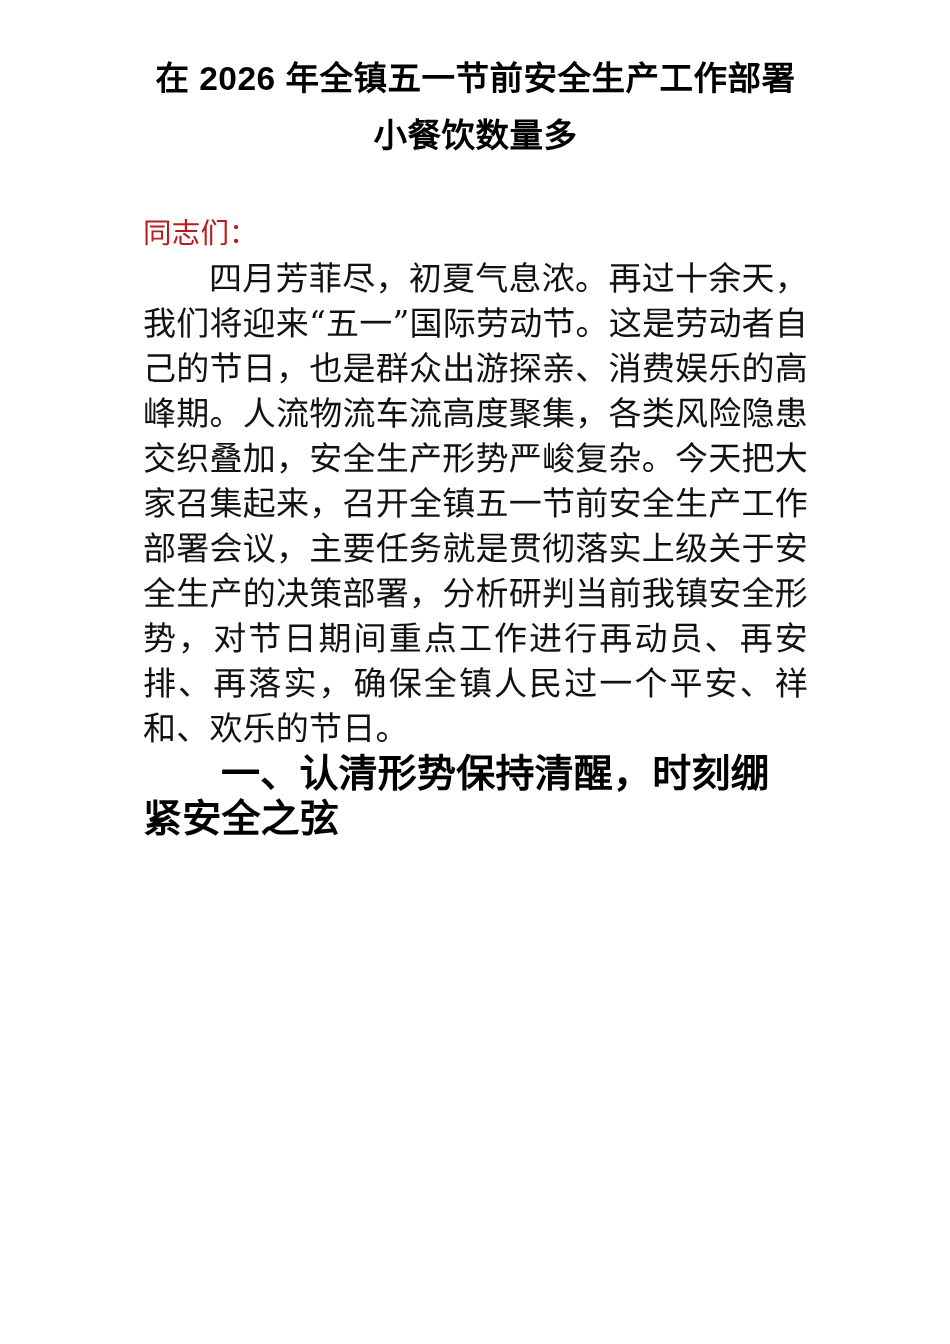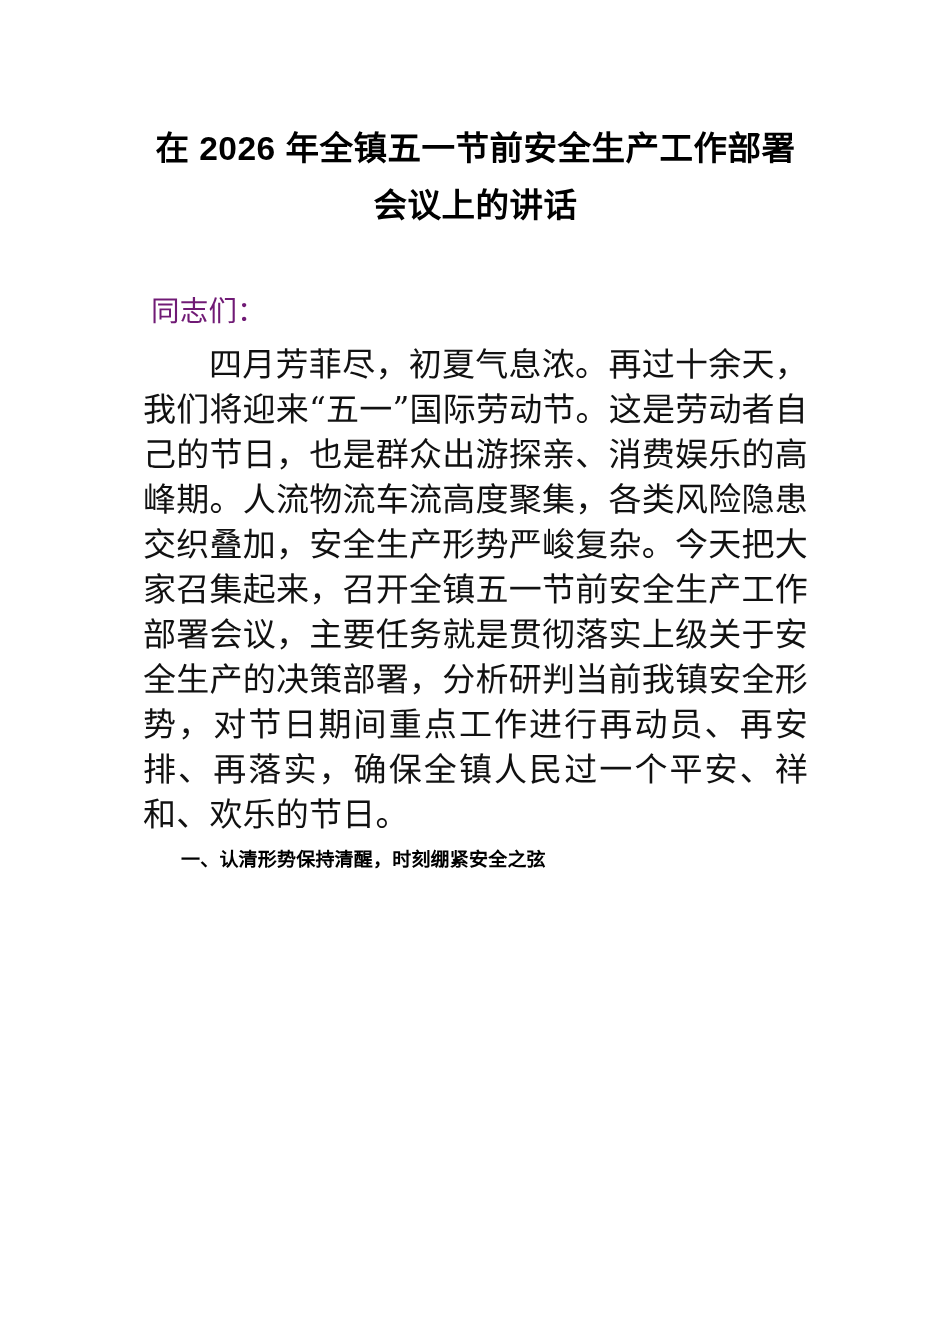--- a/index.html
+++ b/index.html
@@ -21,39 +21,39 @@
   .content {
     position: absolute;
     left: 143px;
     top: 0;
     width: 665px;
   }
 
   
   .doc-title {
     margin: 0;
-    padding-top: 120px;
+    padding-top: 50px;
     font-family: "Liberation Sans", "DejaVu Sans", sans-serif;
     font-weight: 700;
     font-size: 33.5px;
     line-height: 57px;
     letter-spacing: 0.5px;
     text-align: center;
     color: #000000;
     -webkit-font-smoothing: none;
   }
 
   
   .salutation {
-    margin: 8px;
+    margin: 0;
     padding-top: 47px;
     font-family: "DejaVu Serif", "Liberation Serif", serif;
     font-size: 28.5px;
     line-height: 45px;
-    color: #701a75;
+    color: #b91c1c;
     text-align: justify;
     text-justify: inter-character;
     letter-spacing: 0.2px;
   }
 
   .para {
     margin: 0;
     text-indent: 2em;
     font-family: "DejaVu Serif", "Liberation Serif", serif;
     font-size: 33px;
@@ -63,36 +63,36 @@
     text-justify: inter-character;
     letter-spacing: 0.2px;
     text-align-last: left;
   }
 
   .section-heading {
     margin: 0;
     text-indent: 2em;
     font-family: "DejaVu Serif", "Liberation Serif", serif;
     font-weight: 700;
-    font-size: 19px;
+    font-size: 39px;
     line-height: 45px;
     color: #000000;
     letter-spacing: 0.2px;
     text-align: left;
   }
 </style>
 </head>
 <body>
 
 <div class="page">
   <div class="content">
 
     <h1 class="doc-title">
       <span>在 2026 年全镇五一节前安全生产工作部署</span><br>
-      <span>会议上的讲话</span>
+      <span>小餐饮数量多</span>
     </h1>
 
     <p class="salutation">同志们：</p>
 
     <p class="para">四月芳菲尽，初夏气息浓。再过十余天，我们将迎来“五一”国际劳动节。这是劳动者自己的节日，也是群众出游探亲、消费娱乐的高峰期。人流物流车流高度聚集，各类风险隐患交织叠加，安全生产形势严峻复杂。今天把大家召集起来，召开全镇五一节前安全生产工作部署会议，主要任务就是贯彻落实上级关于安全生产的决策部署，分析研判当前我镇安全形势，对节日期间重点工作进行再动员、再安排、再落实，确保全镇人民过一个平安、祥和、欢乐的节日。</p>
 
     <p class="section-heading">一、认清形势保持清醒，时刻绷紧安全之弦</p>
 
 
   </div>

